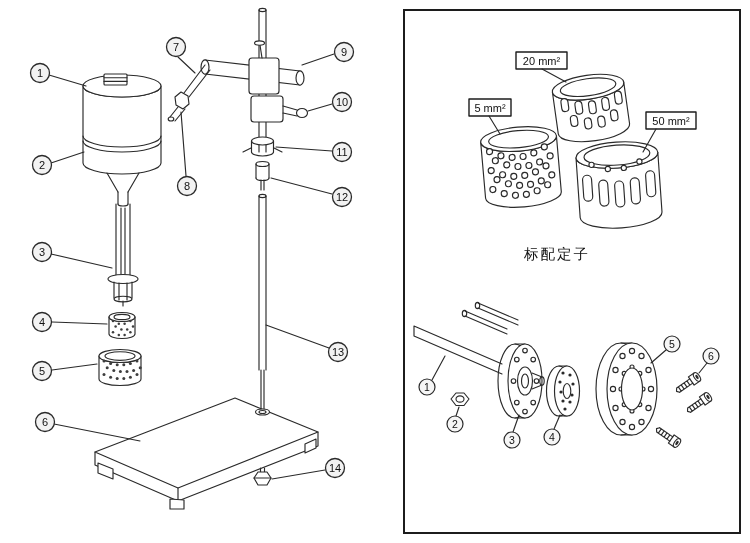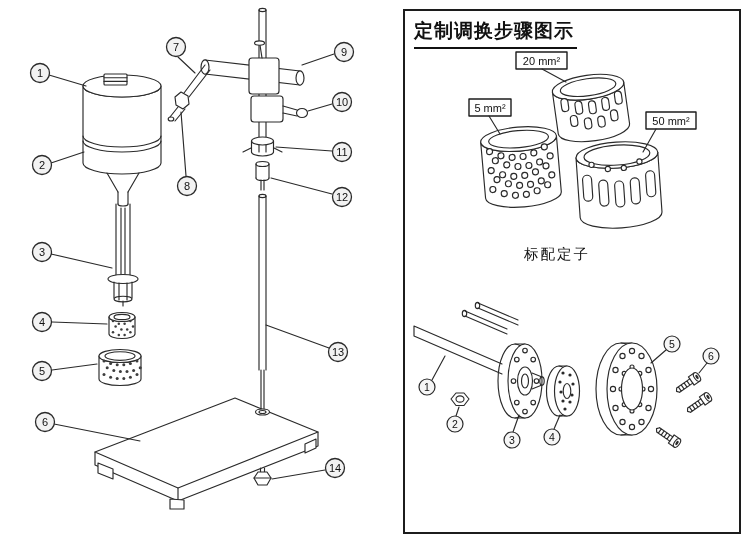--- a/index.html
+++ b/index.html
@@ -242,21 +242,20 @@
         <circle r="9.5"></circle>
         <text y="3.8">13</text>
       </g>
     <g class="co" transform="translate(335,468)">
         <circle r="9.5"></circle>
         <text y="3.8">14</text>
       </g>
   </svg>
 
   <div class="panel">
-    <div class="panel-title">定制调换步骤图示</div>
 
     <svg width="334" height="521" viewBox="0 0 334 521">
       <defs>
         <g id="screw">
           <path class="w" d="M0 -5 L7 -5 L7 5 L0 5 Z"></path>
           <ellipse class="w" cx="0" cy="0" rx="2.6" ry="5"></ellipse>
           <ellipse class="dk" cx="0" cy="0" rx="1.2" ry="2.4"></ellipse>
           <path d="M7 -2.6 L23 -2.6 M7 2.6 L23 2.6 M23 -2.6 L25 0 L23 2.6 M10.5 -2.6 L10.5 2.6 M14 -2.6 L14 2.6 M17.5 -2.6 L17.5 2.6 M21 -2.6 L21 2.6"></path>
         </g>
       </defs>

